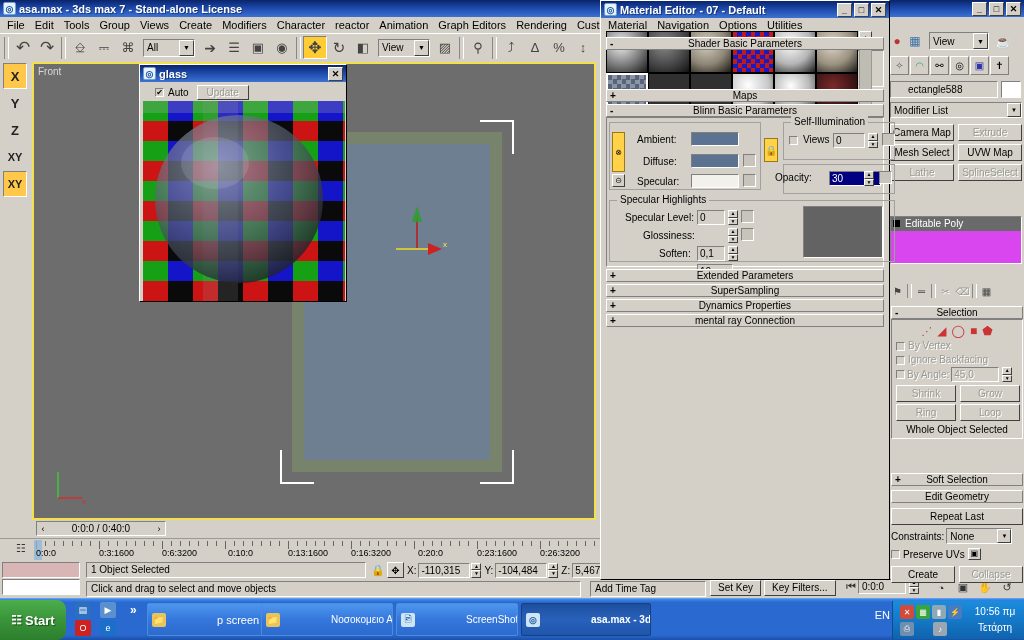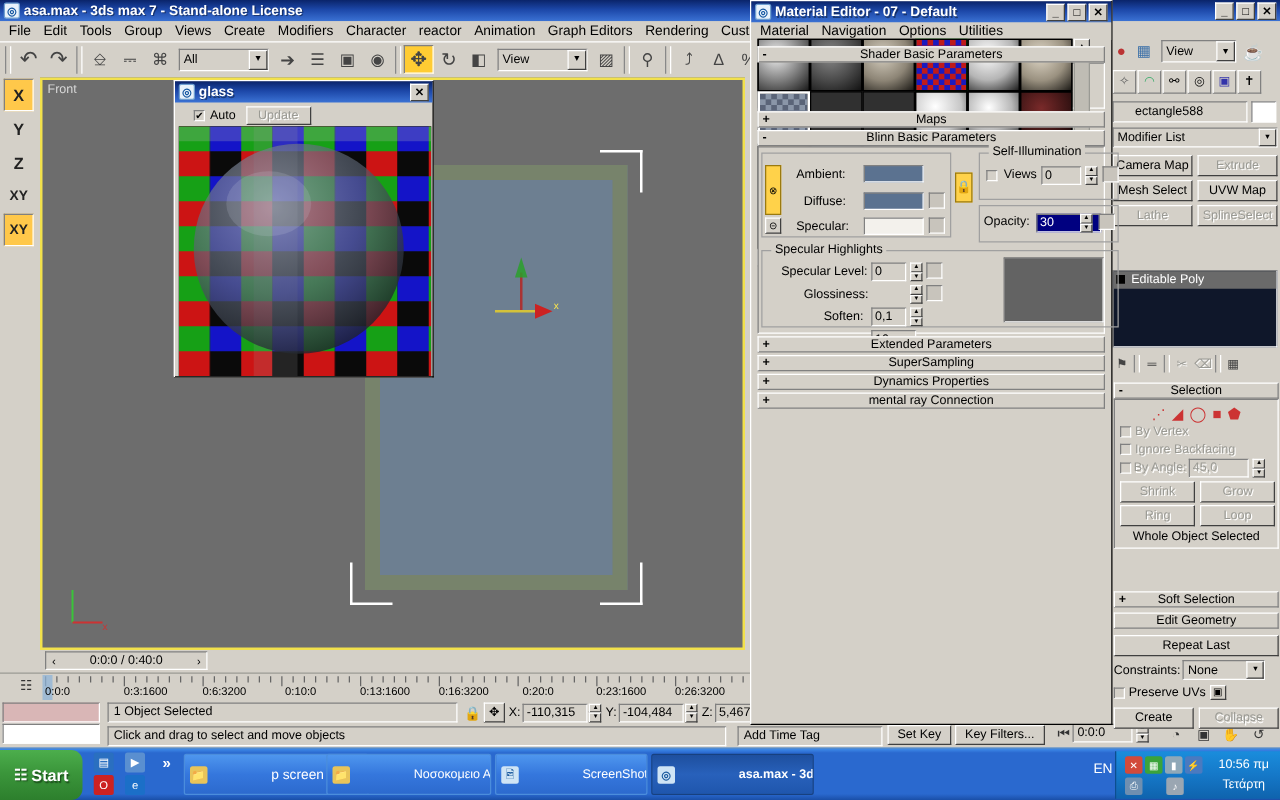--- a/index.html
+++ b/index.html
@@ -46,21 +46,21 @@
     position:absolute; left:0; top:33px; width:1024px; height:28px;
     background:#d4d0c8; border-top:1px solid #fff;
     display:flex; align-items:center; padding-left:2px; gap:0px;
   }
   .tbsep { width:5px; height:22px; border-left:1px solid #888; border-right:1px solid #fff; margin:0 2px;}
   .tbi {
     width:24px;height:23px;display:flex;align-items:center;justify-content:center;
     position:relative; font-size:13px; color:#444; background:transparent; border:1px solid transparent;
   }
   .tbi.on { background:#ffcc33; border-color:#808080 #fff #fff #808080; }
-  .tb-combo { height:18px; width:72px; margin:0 3px; display:flex; align-items:center;
+  .tb-combo { height:18px; width:52px; margin:0 3px; display:flex; align-items:center;
               border:1px solid; border-color:#808080 #fff #fff #808080; background:#d4d0c8;}
   .tb-combo .val { flex:1; padding-left:3px; font-size:10px; }
   .tb-combo .arw { width:15px;height:16px;background:#d4d0c8;border:1px solid;
                    border-color:#fff #404040 #404040 #fff;display:flex;align-items:center;justify-content:center;font-size:7px;}
 
   
   #axisbar { position:absolute; left:2px; top:62px; width:28px; height:190px; background:#d4d0c8;}
   .axbtn { width:24px;height:26px;margin:1px 1px; display:flex;align-items:center;justify-content:center;
            font-weight:bold;font-size:13px;color:#222; border:1px solid transparent;}
   .axbtn.on { background:#ffc84a; border-color:#808080 #fff #fff #808080; }
@@ -167,22 +167,22 @@
            background:#d4d0c8; border:1px solid; border-color:#fff #808080 #808080 #fff;}
   #cp-objname { position:absolute; left:0; top:52px; width:134px; height:18px; display:flex; align-items:center;}
   #cp-objname .nm { width:108px;height:17px;border:1px solid; border-color:#808080 #fff #fff #808080;
                     background:#d4d0c8; font-size:10px; padding-left:17px; line-height:15px; overflow:hidden;}
   #cp-objname .sw { width:20px;height:17px;background:#fff;border:1px solid; border-color:#808080 #fff #fff #808080; margin-left:3px;}
   #cp-modlist { position:absolute; left:0; top:74px; width:134px; height:18px;}
   .btngrid { position:absolute; left:0; width:134px; display:grid; grid-template-columns:64px 64px; gap:3px 4px;}
   .gbtn { height:17px; background:#d4d0c8; border:1px solid; border-color:#fff #404040 #404040 #fff;
           font-size:10px; text-align:center; line-height:15px; }
   .gbtn.dis { color:#9a9a94; text-shadow:1px 1px 0 #fff; }
-  #cp-stack { position:absolute; left:0; top:188px; width:132px; height:62px;
-              border:1px solid; border-color:#808080 #fff #fff #808080; background:#0f172a;}
+  #cp-stack { position:absolute; left:0; top:188px; width:132px; height:48px;
+              border:1px solid; border-color:#808080 #fff #fff #808080; background:#d946ef;}
   #cp-stack .row { height:14px; background:#6a6a6a; color:#fff; font-size:10px; padding-left:14px; line-height:13px; position:relative;}
   #cp-stack .row .bx { position:absolute; left:2px; top:3px; width:7px;height:7px;background:#000;}
   #cp-stackbtns { position:absolute; left:0; top:254px; width:134px; height:18px; display:flex; align-items:center; gap:2px;}
   .sbi { width:15px;height:16px;display:flex;align-items:center;justify-content:center;font-size:10px;color:#444;}
 
   .rollsec { position:absolute; left:1px; width:132px; }
   .rollbar { height:13px; background:#d4d0c8; border:1px solid; border-color:#fff #808080 #808080 #fff;
              font-size:10px; text-align:center; line-height:11px; position:relative;}
   .rollbar .pm { position:absolute; left:3px; top:0; font-weight:bold; }
   .dis-text { color:#9a9a94; text-shadow:1px 1px 0 #fff; }
@@ -800,21 +800,21 @@
         <span class="cb" style="position:absolute;left:182px;top:18px;"></span>
         <span style="position:absolute;left:196px;top:16px;font-size:10px;">Views</span>
         <span class="numin" style="position:absolute;left:226px;top:15px;width:32px;">0</span>
         <span class="spin" style="position:absolute;left:260px;top:15px;">
             <div>▲</div>
             <div>▼</div>
           </span>
         <span class="colsw" style="position:absolute;left:275px;top:15px;width:13px;height:13px;background:#c8c4bc;"></span>
 
         <div style="position:absolute;left:176px;top:46px;width:112px;height:30px;border:1px solid #a0a0a0;"></div>
-        <span style="position:absolute;left:180px;top:54px;font-size:10px;">Opacity:</span>
+        <span style="position:absolute;left:168px;top:54px;font-size:10px;">Opacity:</span>
         <span class="numin selected" style="position:absolute;left:222px;top:53px;width:52px;">30</span>
         <span class="spin" style="position:absolute;left:256px;top:53px;">
             <div>▲</div>
             <div>▼</div>
           </span>
         <span class="colsw" style="position:absolute;left:272px;top:53px;width:13px;height:13px;background:#c8c4bc;"></span>
 
         <div style="position:absolute;left:2px;top:82px;width:286px;height:62px;border:1px solid #a0a0a0;"></div>
         <span style="position:absolute;left:10px;top:76px;background:#d4d0c8;padding:0 3px;font-size:10px;">Specular Highlights</span>
 

